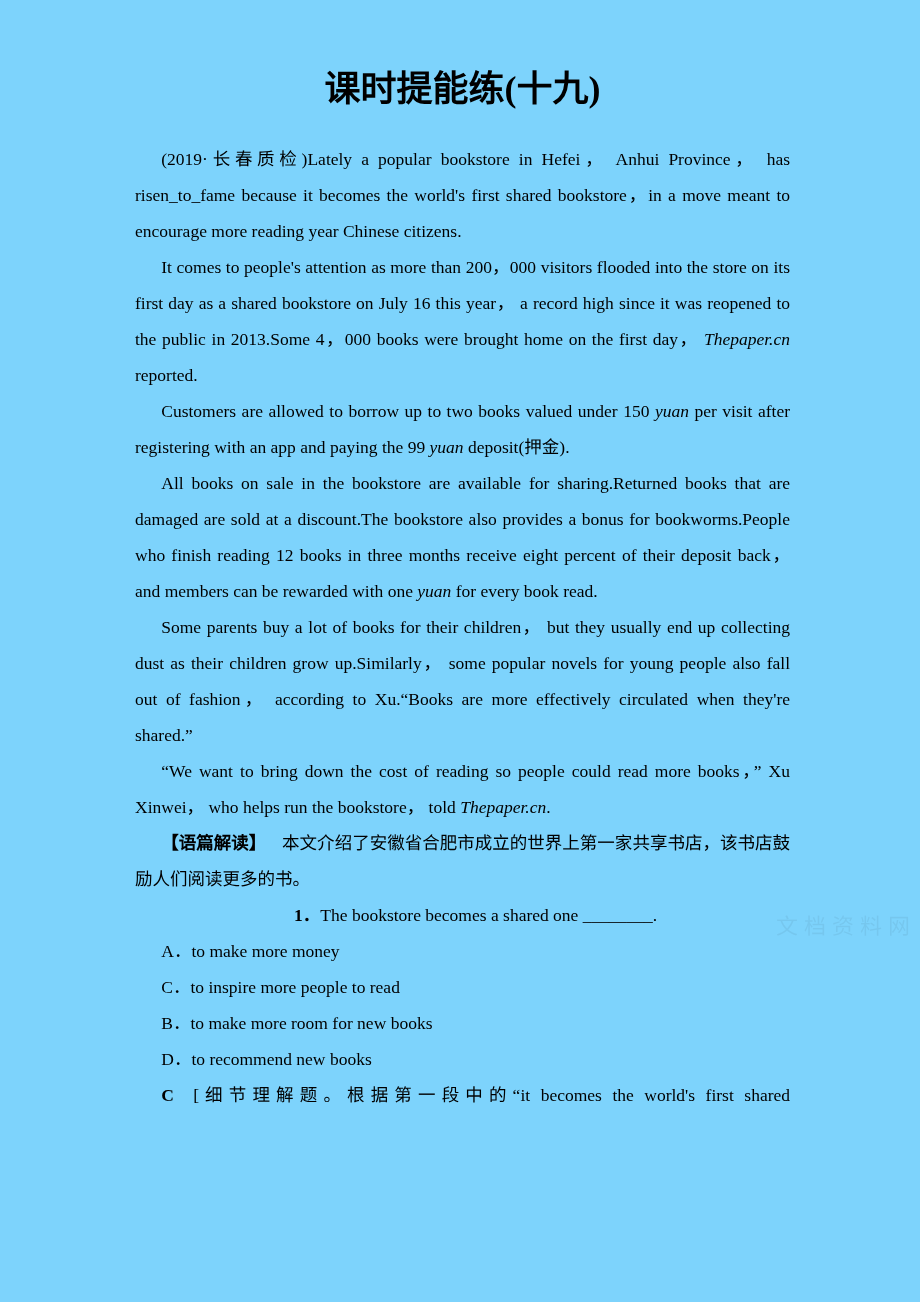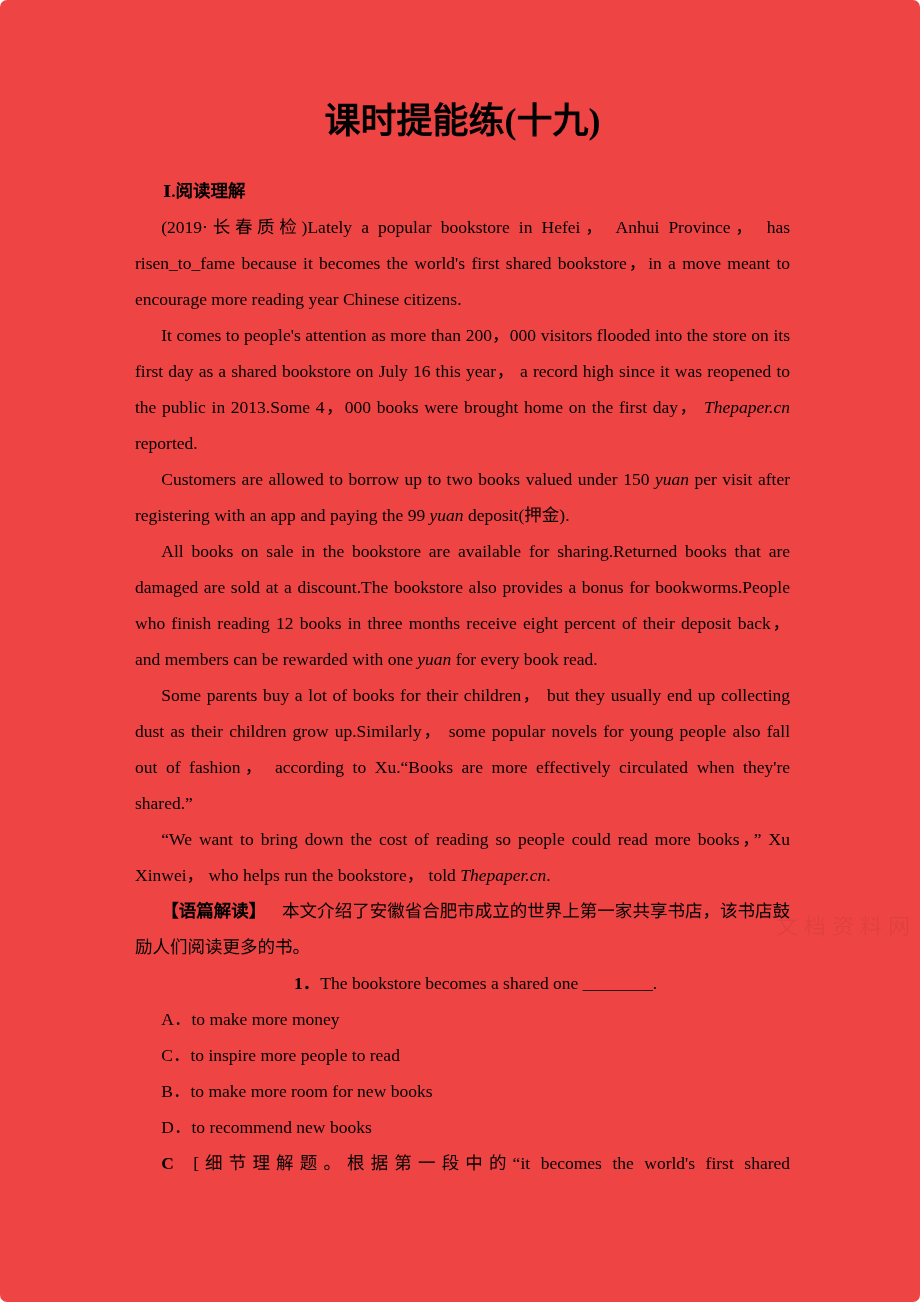--- a/index.html
+++ b/index.html
@@ -7,24 +7,23 @@
     padding: 0;
     background: #ffffff;
     color: #000000;
     font-family: "Liberation Serif", "DejaVu Serif", serif;
   }
   .page {
     position: relative;
     width: 920px;
     height: 1302px;
     box-sizing: border-box;
-    padding: 100px 130px 0 135px;
+    padding: 68px 130px 0 135px;
     overflow: hidden;
-    background: #ef4444;
-    border-radius: 7px;
+    background: #7dd3fc;
   }
   .title {
     margin: 0 0 30px 0;
     font-size: 36px;
     font-weight: 700;
     text-align: center;
     line-height: 1.2;
   }
   .line {
     font-size: 17.5px;
@@ -70,21 +69,20 @@
     font-family: "Liberation Sans", sans-serif;
   }
 </style>
 </head>
 <body>
 
 <div class="page">
 
   <h1 class="title">课时提能练(十九)</h1>
 
-  <p class="line section-heading">Ⅰ.阅读理解</p>
 
   <div>
       <p class="line para"><span>(2019·长春质检)Lately a popular bookstore in Hefei， Anhui Province， has </span><span class="u">risen_to_fame</span><span> because it becomes the world's first shared bookstore，in a move meant to encourage more reading year Chinese citizens.</span></p>
       <p class="line para"><span>It comes to people's attention as more than 200，000 visitors flooded into the store on its first day as a shared bookstore on July 16 this year， a record high since it was reopened to the public in 2013.Some 4，000 books were brought home on the first day， </span><span class="i">Thepaper.cn</span><span> reported.</span></p>
       <p class="line para"><span>Customers are allowed to borrow up to two books valued under 150 </span><span class="i">yuan</span><span> per visit after registering with an app and paying the 99 </span><span class="i">yuan</span><span> deposit(押金).</span></p>
       <p class="line para"><span>All books on sale in the bookstore are available for sharing.Returned books that are damaged are sold at a discount.The bookstore also provides a bonus for bookworms.People who finish reading 12 books in three months receive eight percent of their deposit back， and members can be rewarded with one </span><span class="i">yuan</span><span> for every book read.</span></p>
       <p class="line para"><span>Some parents buy a lot of books for their children， but they usually end up collecting dust as their children grow up.Similarly， some popular novels for young people also fall out of fashion， according to Xu.“Books are more effectively circulated when they're shared.”</span></p>
       <p class="line para"><span>“We want to bring down the cost of reading so people could read more books，” Xu Xinwei， who helps run the bookstore， told </span><span class="i">Thepaper.cn</span><span>.</span></p>
     </div>
 

